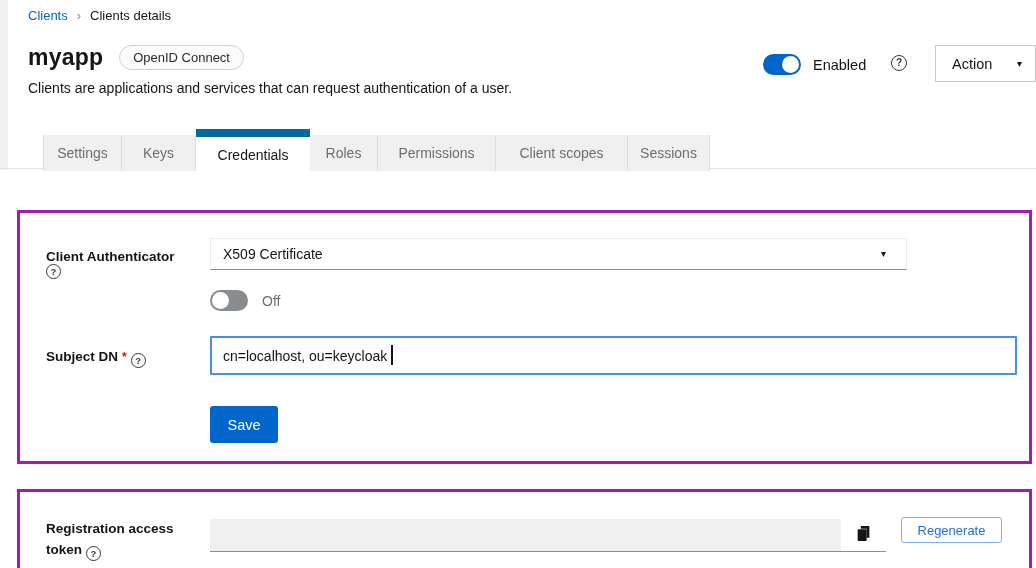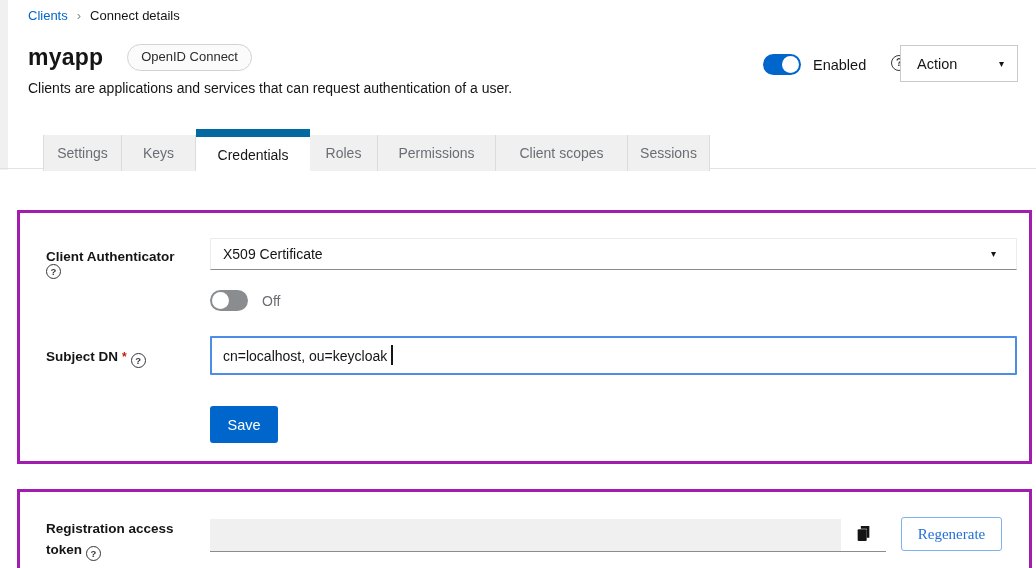--- a/index.html
+++ b/index.html
@@ -14,41 +14,41 @@
   
   #gutter { left:0; top:0; width:8px; height:170px; background:#f0f0f0; }
 
   
   #breadcrumb { left:28px; top:8px; font-size:13px; display:flex; align-items:center; gap:9px; }
   #breadcrumb .link { color:#0066cc; cursor:pointer; }
   #breadcrumb .sep { color:#8a8d90; font-size:13px; }
   #breadcrumb .current { color:#151515; }
 
   
-  #title-row { left:28px; top:44px; display:flex; gap:24px; }
+  #title-row { left:28px; top:44px; display:flex; align-items:center; gap:16px; }
   #page-title { font-size:23px; font-weight:600; color:#151515; letter-spacing:.2px; }
   #type-badge {
     font-size:13px; color:#2b2b2b; background:#fbfbfb; border:1px solid #d2d2d2;
     border-radius:14px; padding:4px 13px; line-height:15px;
   }
   #description { left:28px; top:80px; font-size:14px; color:#151515; }
 
   .switch { border-radius:11px; }
   .switch .knob { position:absolute; top:2px; width:17px; height:17px; background:#fff; border-radius:50%; }
   #enabled-switch { left:763px; top:54px; width:38px; height:21px; background:#0066cc; cursor:pointer; }
   #enabled-switch .knob { right:2px; }
   #enabled-label { left:813px; top:57px; font-size:14.5px; color:#151515; }
   .help-icon {
     display:inline-flex; width:16px; height:16px; border:1.4px solid #33363a; border-radius:50%;
     align-items:center; justify-content:center; font-size:10px; font-weight:bold; color:#33363a;
     flex:none; line-height:1;
   }
   #header-help { left:891px; top:55px; }
   #action-dropdown {
-    left:900px; top:45px; width:118px; height:37px; background:#fff;
+    left:935px; top:45px; width:101px; height:37px; background:#fff;
     border:1px solid #c9cacc; display:flex; align-items:center; cursor:pointer;
   }
   #action-dropdown .lbl { font-size:14.5px; margin-left:16px; color:#151515; }
   .caret { font-size:10px; color:#151515; line-height:1; }
   #action-dropdown .caret { margin-left:auto; margin-right:13px; }
 
   
   #tab-underline { left:0; top:168px; width:1036px; height:1px; background:#e2e2e2; }
   #tabs { left:43px; top:129px; display:flex; align-items:flex-end; }
   .tab {
@@ -67,21 +67,21 @@
   .card { background:#fff; border:3px solid #a21caf; }
   #card-credentials { left:17px; top:210px; width:1015px; height:254px; }
   #card-registration { left:17px; top:489px; width:1015px; height:100px; }
 
   .form-label { position:absolute; left:26px; font-size:13.5px; font-weight:700; color:#151515; line-height:21px; }
   .form-label .help-icon { width:15px; height:15px; font-size:9.5px; vertical-align:-3px; margin-left:4px; border-width:1.3px; }
   .req { color:#c9190b; font-size:12px; margin-left:4px; }
 
   
   #auth-select {
-    position:absolute; left:190px; top:25px; width:807px; height:32px; background:#fff;
+    position:absolute; left:190px; top:25px; width:697px; height:32px; background:#fff;
     border:1px solid #ececec; border-bottom:1px solid #8a8d90;
     display:flex; align-items:center; cursor:pointer;
   }
   #auth-select .val { font-size:14px; margin-left:12px; color:#151515; }
   #auth-select .caret { margin-left:auto; margin-right:20px; }
 
   
   #regex-switch { left:190px; top:77px; width:38px; height:21px; background:#8a8d90; cursor:pointer; }
   #regex-switch .knob { left:2px; }
   #regex-state { left:242px; top:80px; font-size:14px; color:#6a6e73; }
@@ -103,36 +103,36 @@
   
   #token-group { position:absolute; left:190px; top:27px; width:676px; height:33px;
     border-bottom:1px solid #8a8d90; display:flex; }
   #token-input {
     width:631px; height:100%; background:#f0f0f0; border:none; outline:none;
     font-size:14px; padding-left:12px; color:#151515;
   }
   #copy-button { width:45px; height:100%; background:#fff; border:none; cursor:pointer;
     display:flex; align-items:center; justify-content:center; }
   #regenerate-button {
-    position:absolute; left:881px; top:25px; width:101px; height:34px; background:#fff;
-    border:1px solid #7fb0ef; border-radius:3px; color:#2470d8; font-size:15px;
-    font-family:Liberation Serif, serif; cursor:pointer;
+    position:absolute; left:881px; top:25px; width:101px; height:26px; background:#fff;
+    border:1px solid #7fb0ef; border-radius:3px; color:#2470d8; font-size:13px;
+    font-family:Liberation Sans, sans-serif; cursor:pointer;
   }
 </style>
 </head>
 <body>
 
 <div id="root">
 
   <div id="gutter" class="abs"></div>
 
   <div id="breadcrumb" class="abs">
     <span class="link">Clients</span>
     <span class="sep">›</span>
-    <span class="current">Connect details</span>
+    <span class="current">Clients details</span>
   </div>
 
   <div id="title-row" class="abs">
     <span id="page-title">myapp</span>
     <span id="type-badge">OpenID Connect</span>
   </div>
 
   <div id="enabled-switch" class="switch abs">
     <span class="knob"></span>
   </div>

